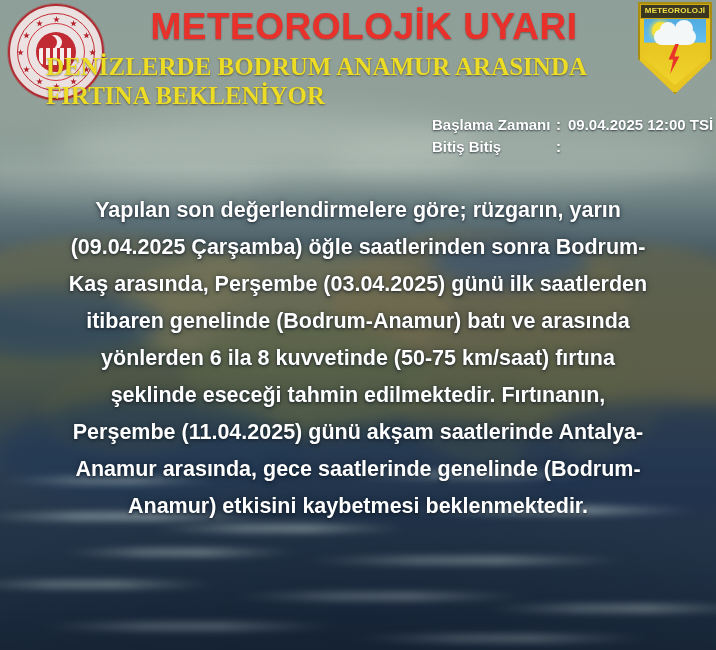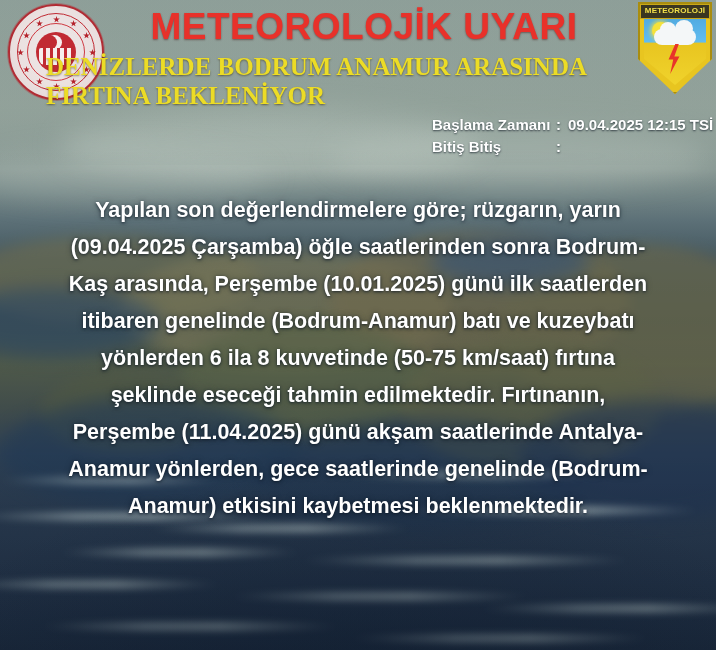--- a/index.html
+++ b/index.html
@@ -282,33 +282,33 @@
       <div class="badge-banner">
         <span>METEOROLOJİ</span>
       </div>
     </div>
   </div>
 
   <div class="times">
     <div class="time-row">
       <span class="time-label">Başlama Zamanı</span>
       <span class="time-sep">:</span>
-      <span class="time-value">09.04.2025  12:15 TSİ</span>
+      <span class="time-value">09.04.2025  12:00 TSİ</span>
     </div>
     <div class="time-row">
       <span class="time-label">Bitiş  Bitiş</span>
       <span class="time-sep">:</span>
     </div>
   </div>
 
   <div class="body-text">
     <div class="body-line">Yapılan son değerlendirmelere göre; rüzgarın, yarın</div>
     <div class="body-line">(09.04.2025 Çarşamba) öğle saatlerinden sonra Bodrum-</div>
-    <div class="body-line">Kaş arasında, Perşembe (10.01.2025) günü ilk saatlerden</div>
-    <div class="body-line">itibaren genelinde (Bodrum-Anamur) batı ve kuzeybatı</div>
+    <div class="body-line">Kaş arasında, Perşembe (03.04.2025) günü ilk saatlerden</div>
+    <div class="body-line">itibaren genelinde (Bodrum-Anamur) batı ve arasında</div>
     <div class="body-line">yönlerden 6 ila 8 kuvvetinde (50-75 km/saat) fırtına</div>
     <div class="body-line">şeklinde eseceği tahmin edilmektedir. Fırtınanın,</div>
     <div class="body-line">Perşembe (11.04.2025) günü akşam saatlerinde Antalya-</div>
-    <div class="body-line">Anamur yönlerden, gece saatlerinde genelinde (Bodrum-</div>
+    <div class="body-line">Anamur arasında, gece saatlerinde genelinde (Bodrum-</div>
     <div class="body-line">Anamur) etkisini kaybetmesi beklenmektedir.</div>
   </div>
 
 </div>
 
 </body></html>

